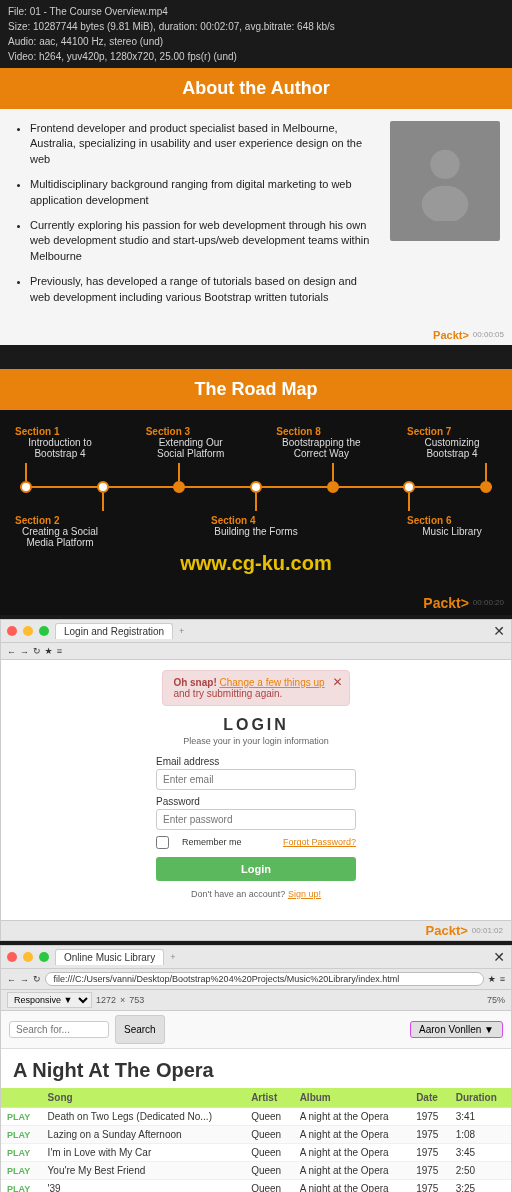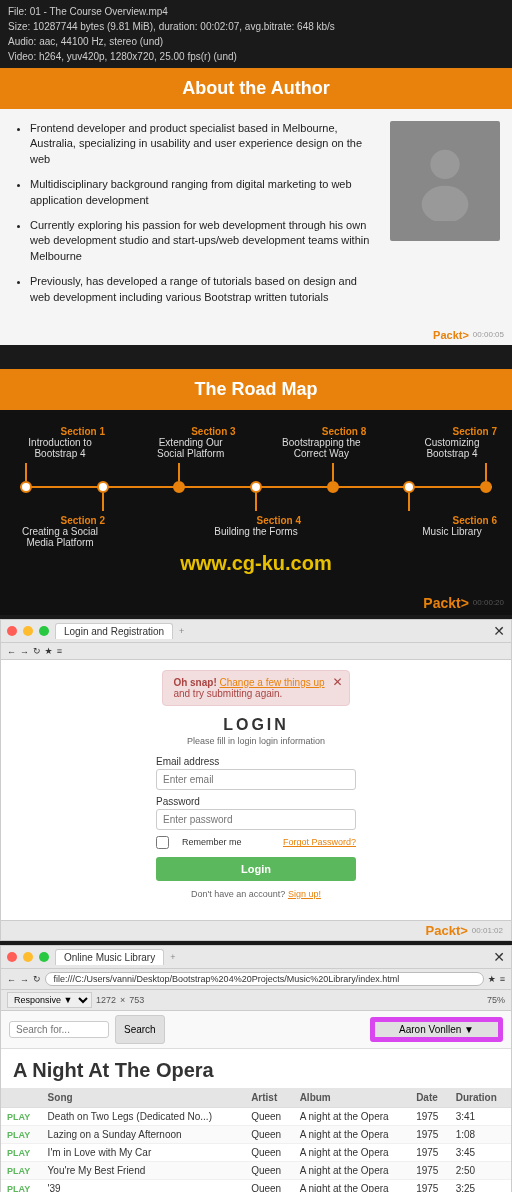--- a/index.html
+++ b/index.html
@@ -86,21 +86,21 @@
     }
     .roadmap-content {
       background: #111;
       padding: 16px 10px 10px;
       position: relative;
     }
     .roadmap-section-label {
       color: #e8820c;
       font-size: 10px;
       font-weight: bold;
-      text-align: right;
+      text-align: left;
     }
     .roadmap-section-desc {
       color: #ddd;
       font-size: 10px;
       text-align: center;
       max-width: 90px;
     }
     .watermark {
       color: #e8c000;
       font-size: 20px;
@@ -294,39 +294,39 @@
       background: #e0e0e0;
       border: 1px solid #ccc;
       border-radius: 3px;
       padding: 8px 8px;
       font-size: 10px;
       cursor: pointer;
     }
     .user-btn {
       margin-left: auto;
       background: #e0e0e0;
-      border: 5px solid #d946ef;
+      border: 1px solid #d946ef;
       border-radius: 3px;
-      padding: 2px 24px;
+      padding: 2px 8px;
       font-size: 10px;
       cursor: pointer;
     }
     .album-title {
       font-size: 20px;
       font-weight: bold;
       padding: 10px 12px 6px;
       color: #333;
     }
     .music-table {
       width: 100%;
       border-collapse: collapse;
       font-size: 10px;
     }
     .music-table th {
-      background: #e5e5e5;
+      background: #bef264;
       border-bottom: 1px solid #ddd;
       padding: 4px 6px;
       text-align: left;
       font-weight: bold;
       color: #555;
     }
     .music-table td {
       padding: 3px 6px;
       border-bottom: 1px solid #f0f0f0;
       color: #333;
@@ -542,21 +542,21 @@
     <div class="alert-box">
       <span class="close-x">✕</span>
       <strong>Oh snap!</strong>
       <span class="change-link">Change a few things up</span>
       <br>
       <span>and try submitting again.</span>
     </div>
 
     <div class="login-container">
       <div class="login-title">LOGIN</div>
-      <div class="login-subtitle">Please fill in login login information</div>
+      <div class="login-subtitle">Please your in your login information</div>
 
       <div class="form-group">
         <label class="form-label">Email address</label>
         <input class="form-input" type="email" placeholder="Enter email" style="">
       </div>
 
       <div class="form-group">
         <label class="form-label">Password</label>
         <input class="form-input" type="password" placeholder="Enter password" style="">
       </div>

